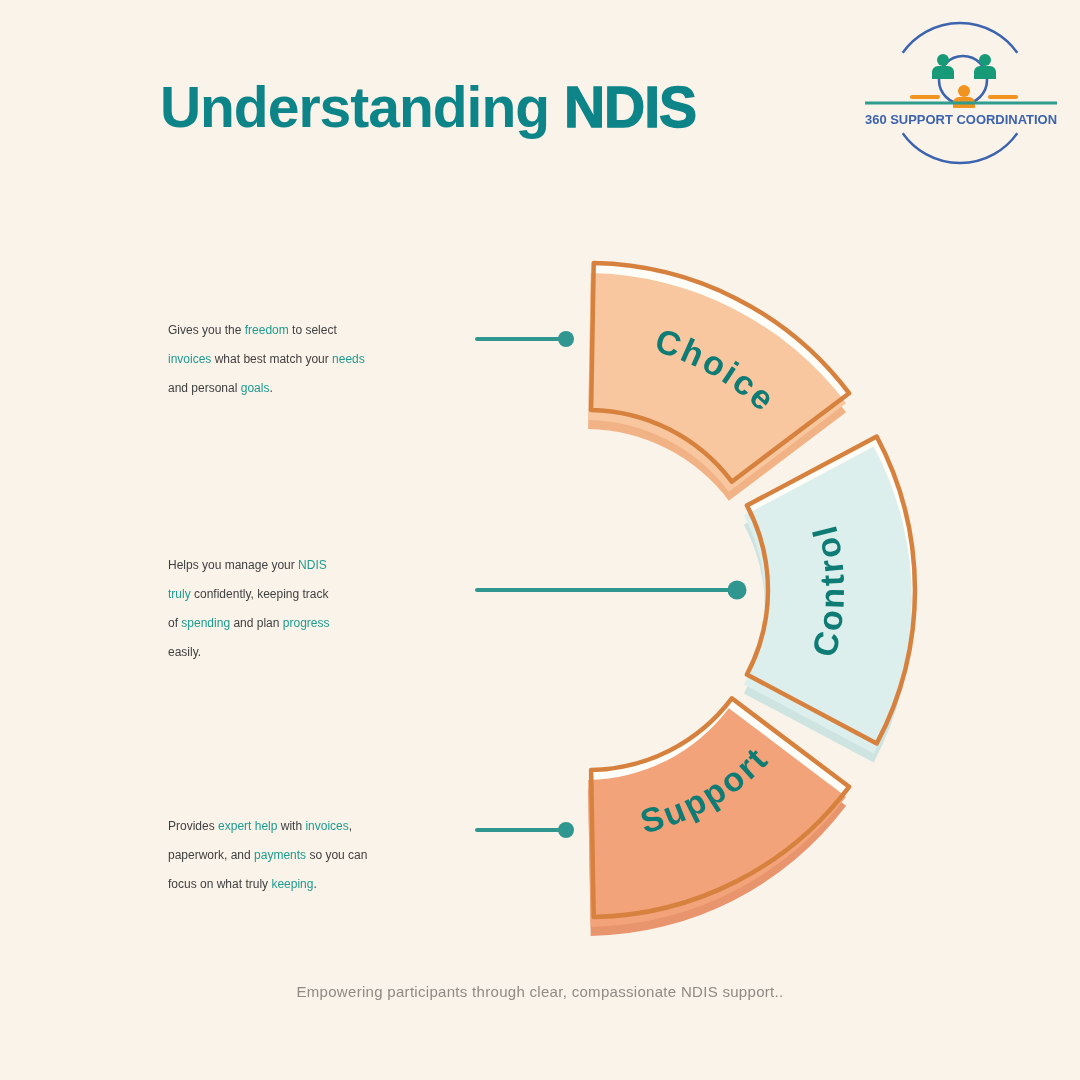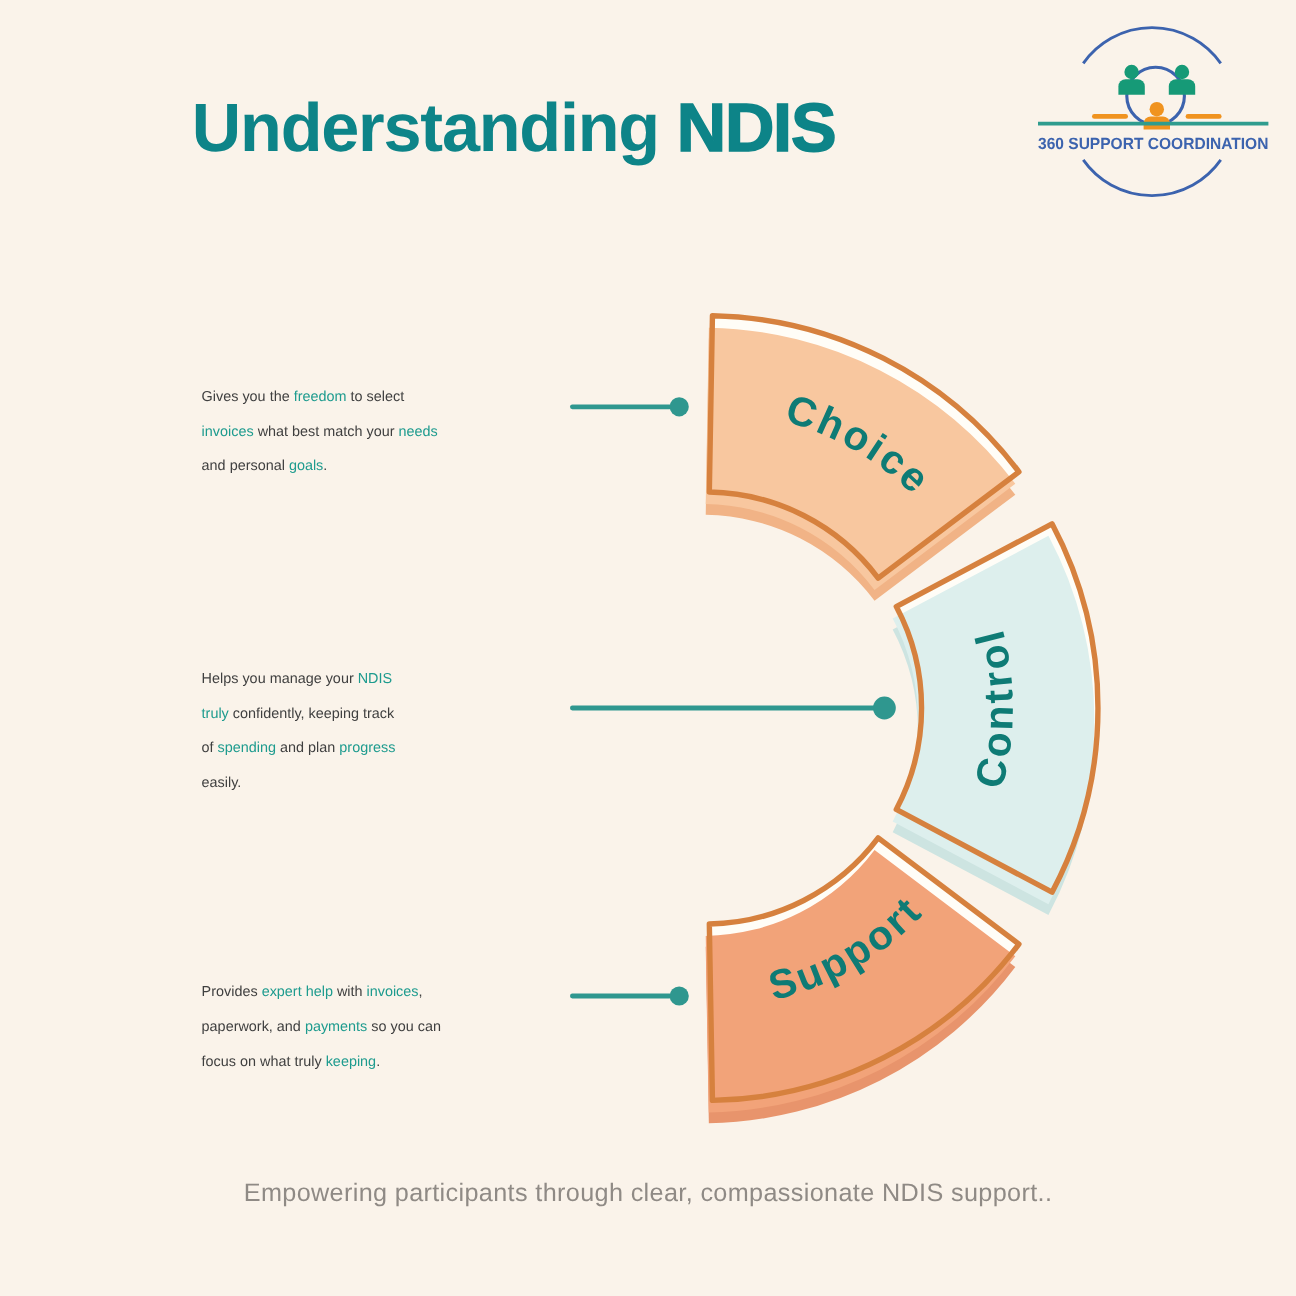--- a/index.html
+++ b/index.html
@@ -33,21 +33,21 @@
   .desc{
     position:absolute;left:168px;width:430px;
     font-size:12px;line-height:29px;
     color:var(--body-c,#3f3f3f);
   }
   .desc .hl{color:var(--highlight-c,#1d9b8e);}
 
   .footer{
     position:absolute;top:983px;left:0;width:1080px;
     text-align:center;
-    font-size:21px;letter-spacing:.3px;
+    font-size:15px;letter-spacing:.3px;
     color:var(--footer-c,#8f8a85);
   }
 
   
   .logo{position:absolute;left:858px;top:8px;width:204px;height:170px;}
   .logo .arc{fill:none;stroke:var(--logo-blue,#3c63ae);stroke-width:2.4;}
   .logo .ring{fill:none;stroke:var(--logo-blue,#3c63ae);stroke-width:2.6;}
   .logo .person-green{fill:var(--logo-green,#169a77);}
   .logo .person-orange{fill:var(--logo-orange,#f0931f);}
   .logo .dash{stroke:var(--logo-orange,#f0931f);stroke-width:4;stroke-linecap:round;}

